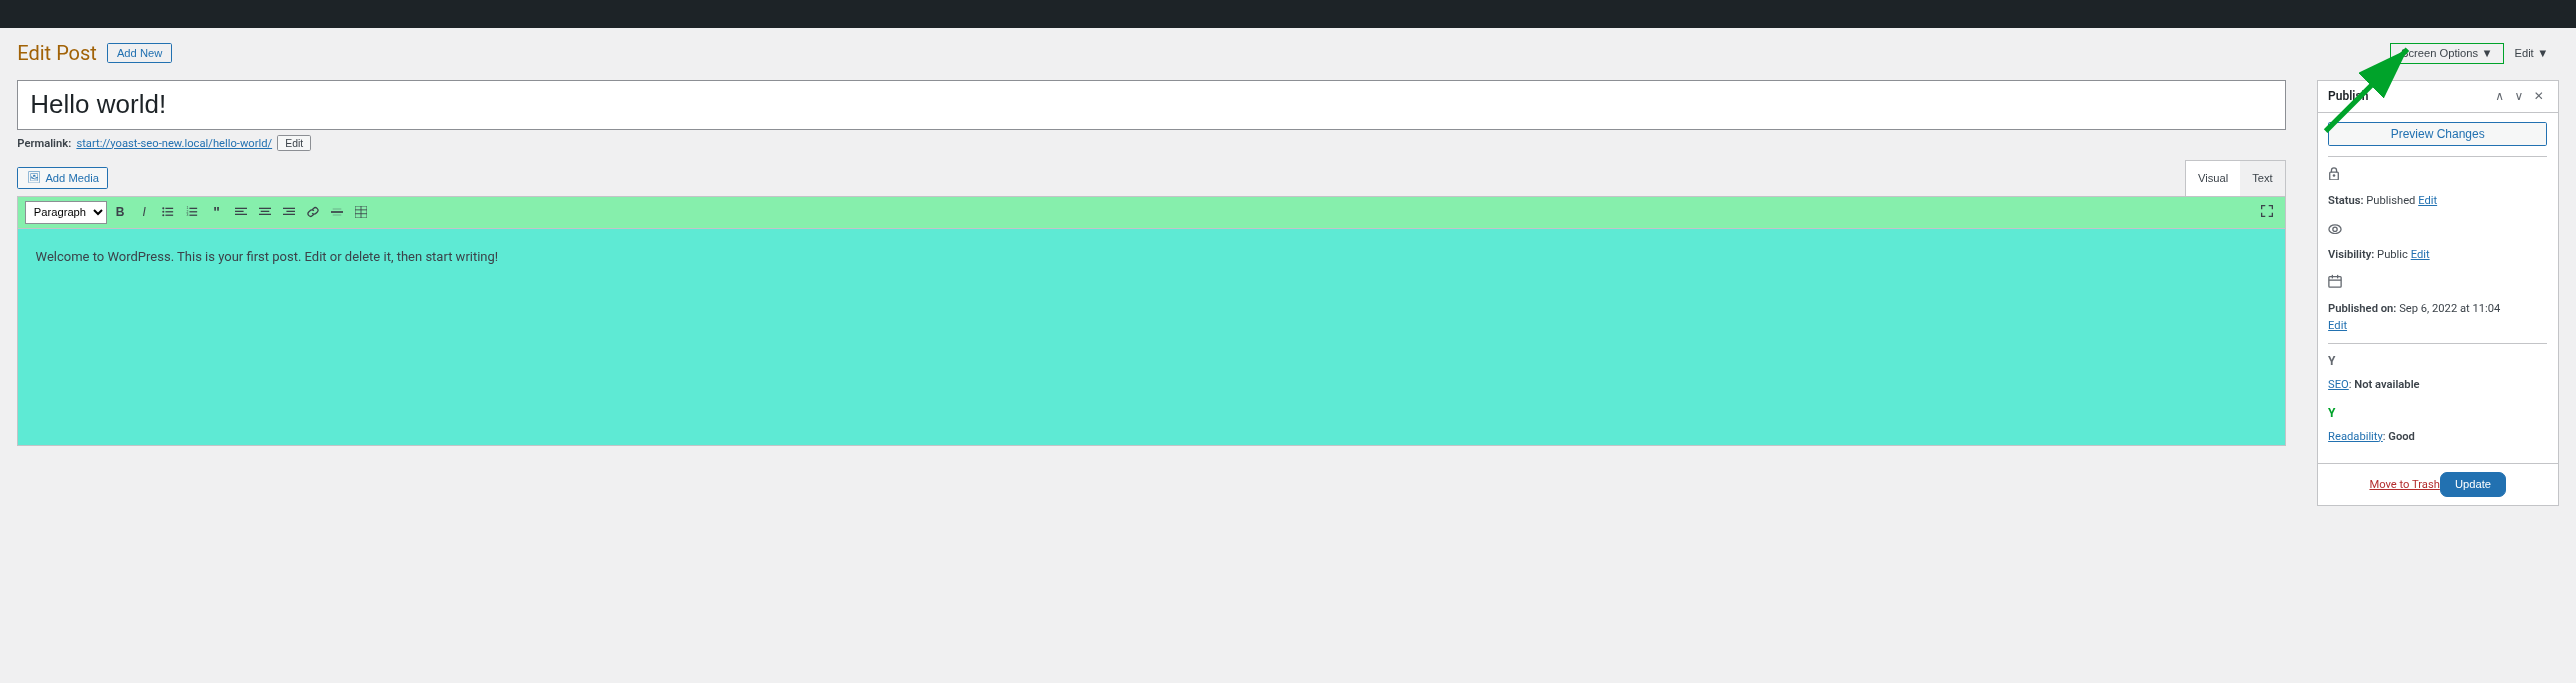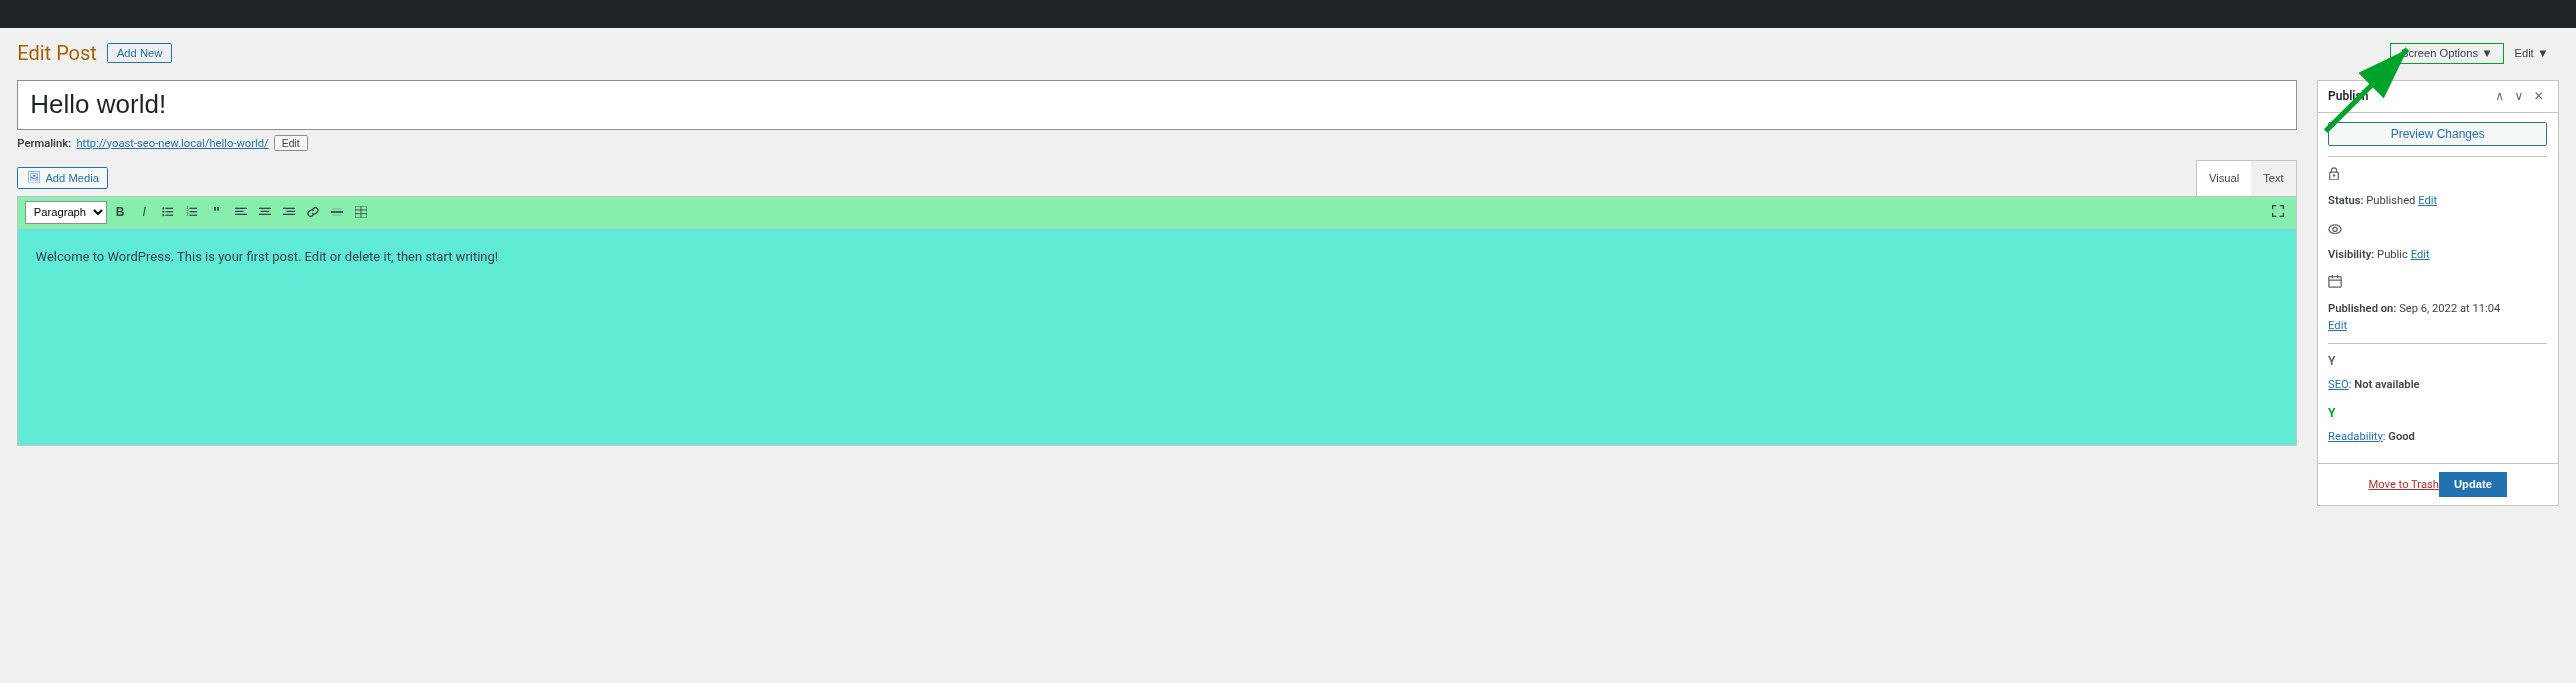--- a/index.html
+++ b/index.html
@@ -78,21 +78,21 @@
       cursor: pointer;
       display: flex;
       align-items: center;
       gap: 3.5px;
     }
 
     
     .main-content {
       display: flex;
       padding: 8.6px 17.3px 0 17.3px;
-      gap: 20px;
+      gap: 31px;
       width: 100%;
     }
 
     
     .editor-area {
       flex: 1;
       min-width: 0;
     }
 
     
@@ -361,22 +361,22 @@
       font-size: 11.2px;
     }
 
     .update-btn {
       background: #2271b1;
       border: 0.9px solid #2271b1;
       color: #fff;
       padding: 5.2px 14px;
       font-size: 11.2px;
       cursor: pointer;
-      border-radius: 0;
-      font-weight: 700;
+      border-radius: 7px;
+      font-weight: 400;
     }
 
     .page-wrapper {
       position: relative;
     }
 
     .seo-not-available {
       color: #646970;
     }
 
@@ -432,21 +432,21 @@
 
   <div class="main-content">
 
     <div class="editor-area">
       
       <input type="text" class="post-title-input" value="Hello world!" style="">
 
       
       <div class="permalink-row">
         <span class="permalink-label">Permalink:</span>
-        <a class="permalink-link">http://yoast-seo-new.local/hello-world/</a>
+        <a class="permalink-link">start://yoast-seo-new.local/hello-world/</a>
         <button class="edit-btn-small">Edit</button>
       </div>
 
       
       <div class="editor-toolbar-row">
         <button class="add-media-btn">
           <span>🖼</span>
           <span>Add Media</span>
         </button>
         <div class="visual-text-tabs">

